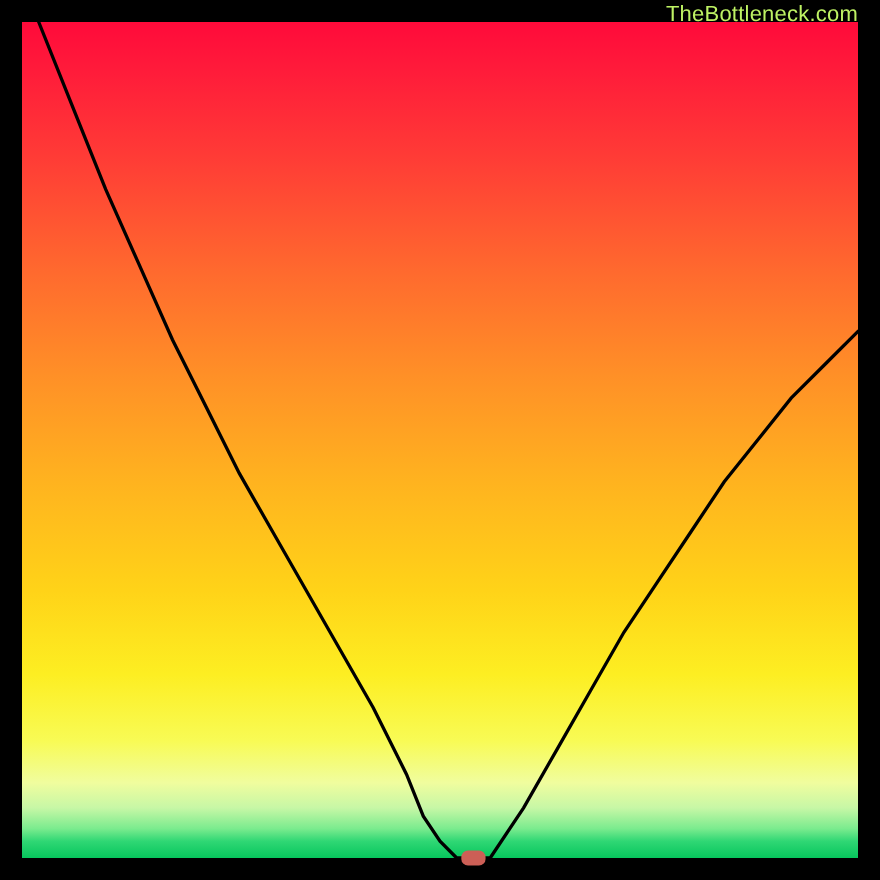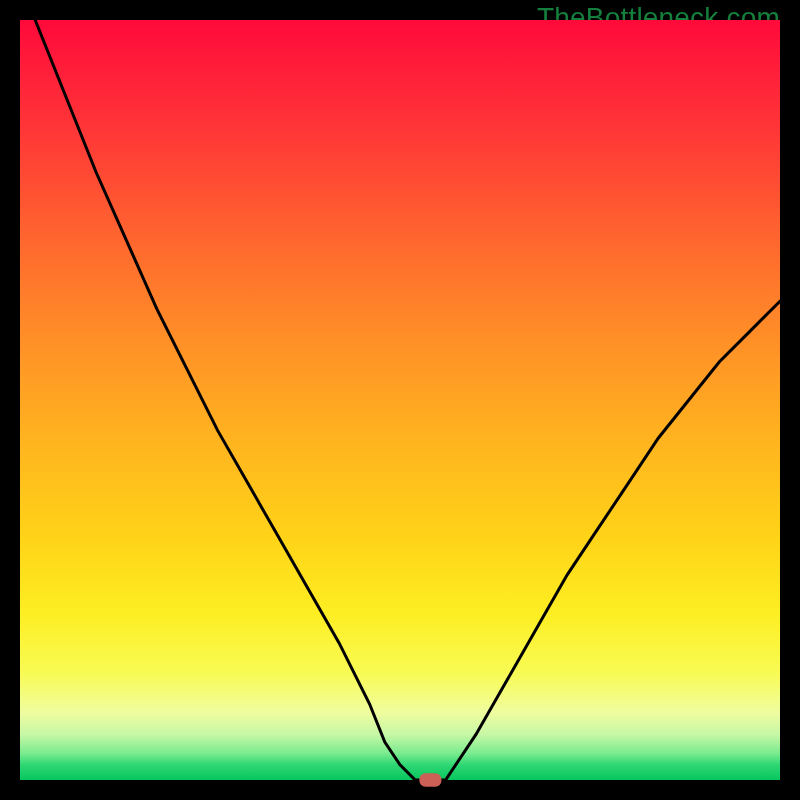--- a/index.html
+++ b/index.html
@@ -46,22 +46,22 @@
     left: 0;
     top: 0;
     width: 760px;
     height: 760px;
     overflow: visible;
   }
   .watermark {
     position: absolute;
     top: 2px;
     right: 20px;
-    color: #15803d;
-    font-size: 28px;
+    color: #bef264;
+    font-size: 20px;
     font-weight: 500;
     letter-spacing: 0.2px;
   }
   .marker {
     fill: #cc5f56;
   }
 </style>
 </head>
 <body>
 <div class="frame">

